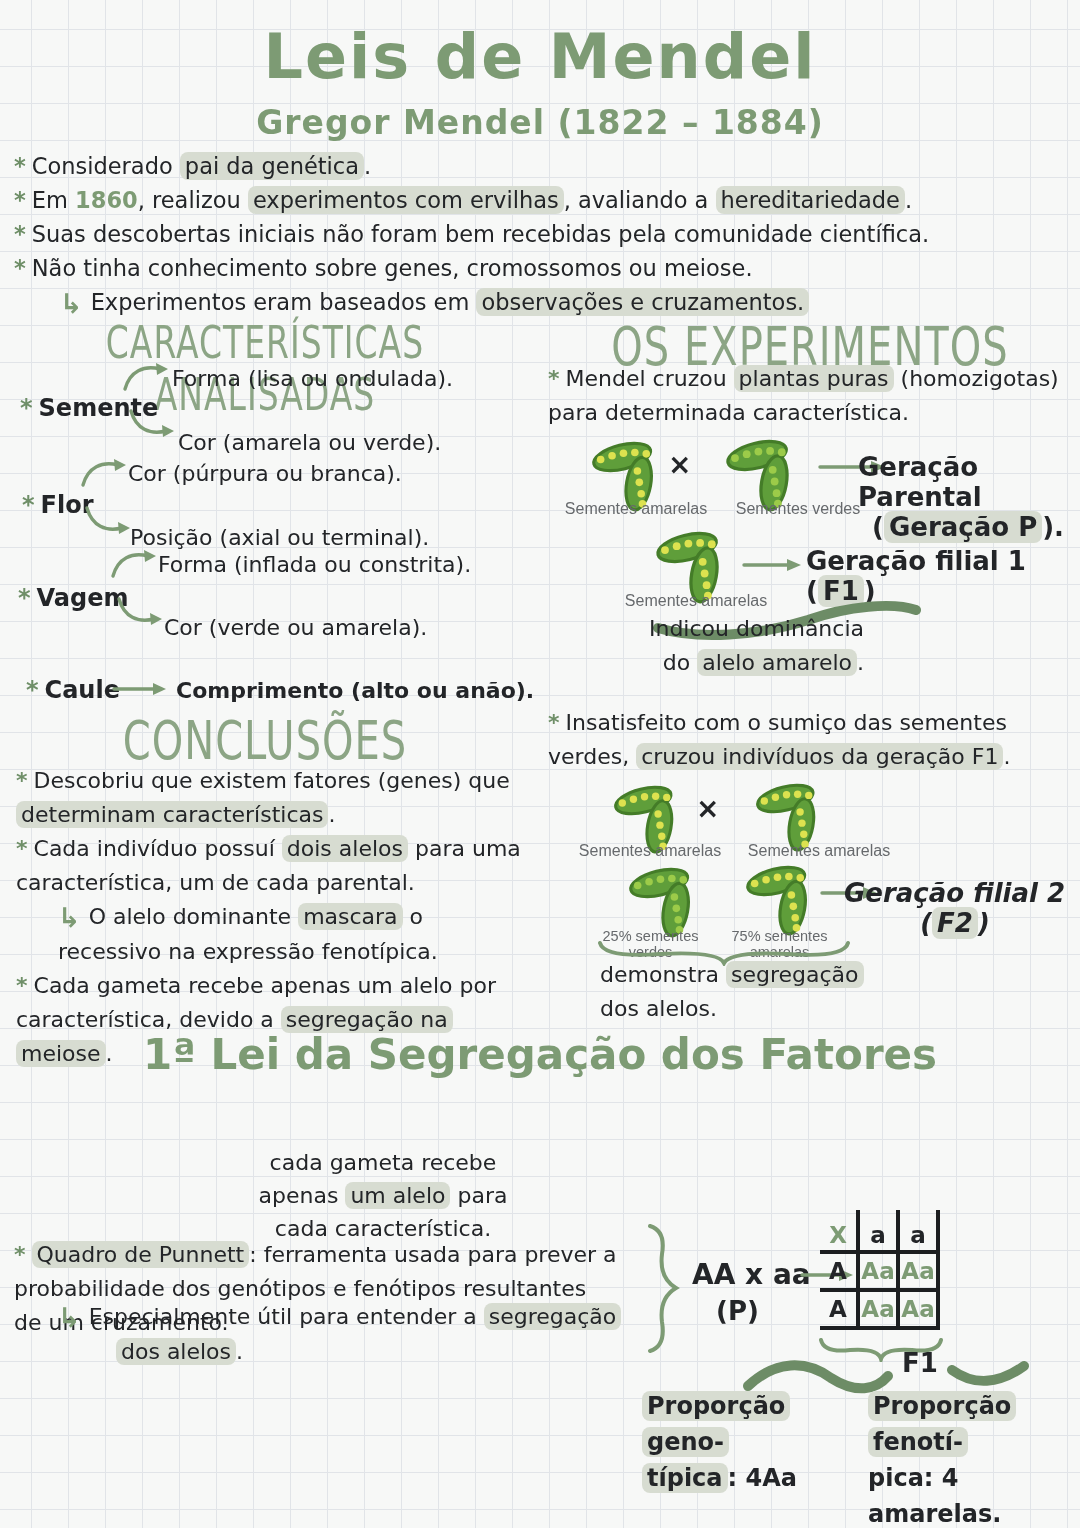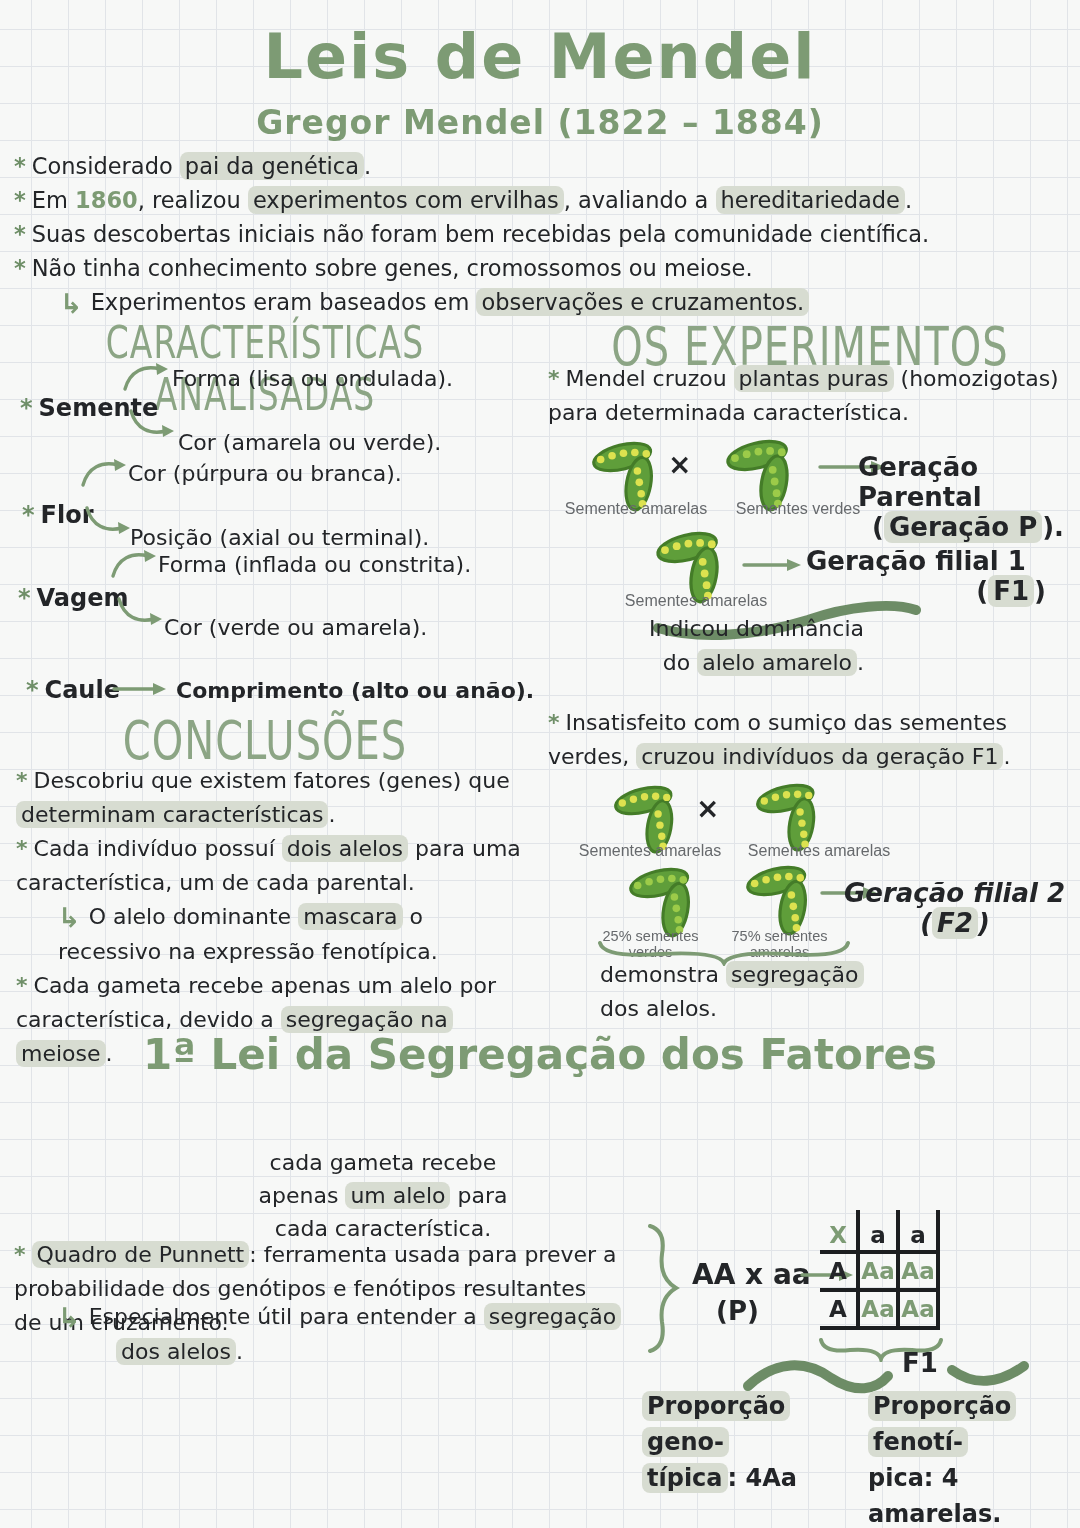--- a/index.html
+++ b/index.html
@@ -86,21 +86,21 @@
       <path d="M3,3 C8,21 22,27 38,23"></path>
       <polygon points="34,17 46,23 35,29"></polygon>
     </svg>
   <div class="abs child" style="top:430px;left:178px;">Cor (amarela ou verde).</div>
 
   <svg class="abs curve" style="top:458px;left:80px;" width="46" height="30">
       <path d="M3,27 C8,9 22,3 38,7"></path>
       <polygon points="34,1 46,7 35,13"></polygon>
     </svg>
   <div class="abs child" style="top:461px;left:128px;">Cor (púrpura ou branca).</div>
-  <div class="abs blabel" style="top:491px;left:22px;margin-top:10px;"><span class="star">*</span><span>Flor</span></div>
+  <div class="abs blabel" style="top:491px;left:22px;"><span class="star">*</span><span>Flor</span></div>
   <svg class="abs curve" style="top:505px;left:84px;" width="46" height="30">
       <path d="M3,3 C8,21 22,27 38,23"></path>
       <polygon points="34,17 46,23 35,29"></polygon>
     </svg>
   <div class="abs child" style="top:525px;left:130px;">Posição (axial ou terminal).</div>
 
   <svg class="abs curve" style="top:549px;left:110px;" width="46" height="30">
       <path d="M3,27 C8,9 22,3 38,7"></path>
       <polygon points="34,1 46,7 35,13"></polygon>
     </svg>
@@ -193,21 +193,21 @@
       <circle class="seed" cx="42" cy="44" r="3"></circle>
       <circle class="seed" cx="43" cy="52" r="3"></circle>
   </svg>
   <div class="abs glabel" style="top:592px;left:612px;width:168px;">Sementes amarelas</div>
   <svg class="abs arrow" style="top:558px;left:742px;" width="62" height="14">
       <path d="M2,7 H46"></path>
       <polygon points="45,1 59,7 45,13"></polygon>
     </svg>
   <div class="abs res" style="top:546px;left:806px;width:240px;">
     <div>Geração filial 1</div>
-    <div style="text-align:right;font-weight:bold;"><span>(</span><span class="hl">F1</span><span>)</span></div>
+    <div style="text-align:left;font-weight:bold;"><span>(</span><span class="hl">F1</span><span>)</span></div>
   </div>
   <svg class="abs sq" style="top:596px;left:648px;" width="280" height="46">
       <path d="M10,32 C50,44 110,40 160,24 C200,10 245,6 268,14"></path>
     </svg>
   <div class="abs para" style="top:612px;left:574px;width:290px;text-align:right;">
     <div>Indicou dominância</div>
     <div><span>do </span><span class="hl">alelo amarelo</span><span>.</span></div>
   </div>
 
   <div class="abs para" style="top:706px;left:548px;width:520px;">

